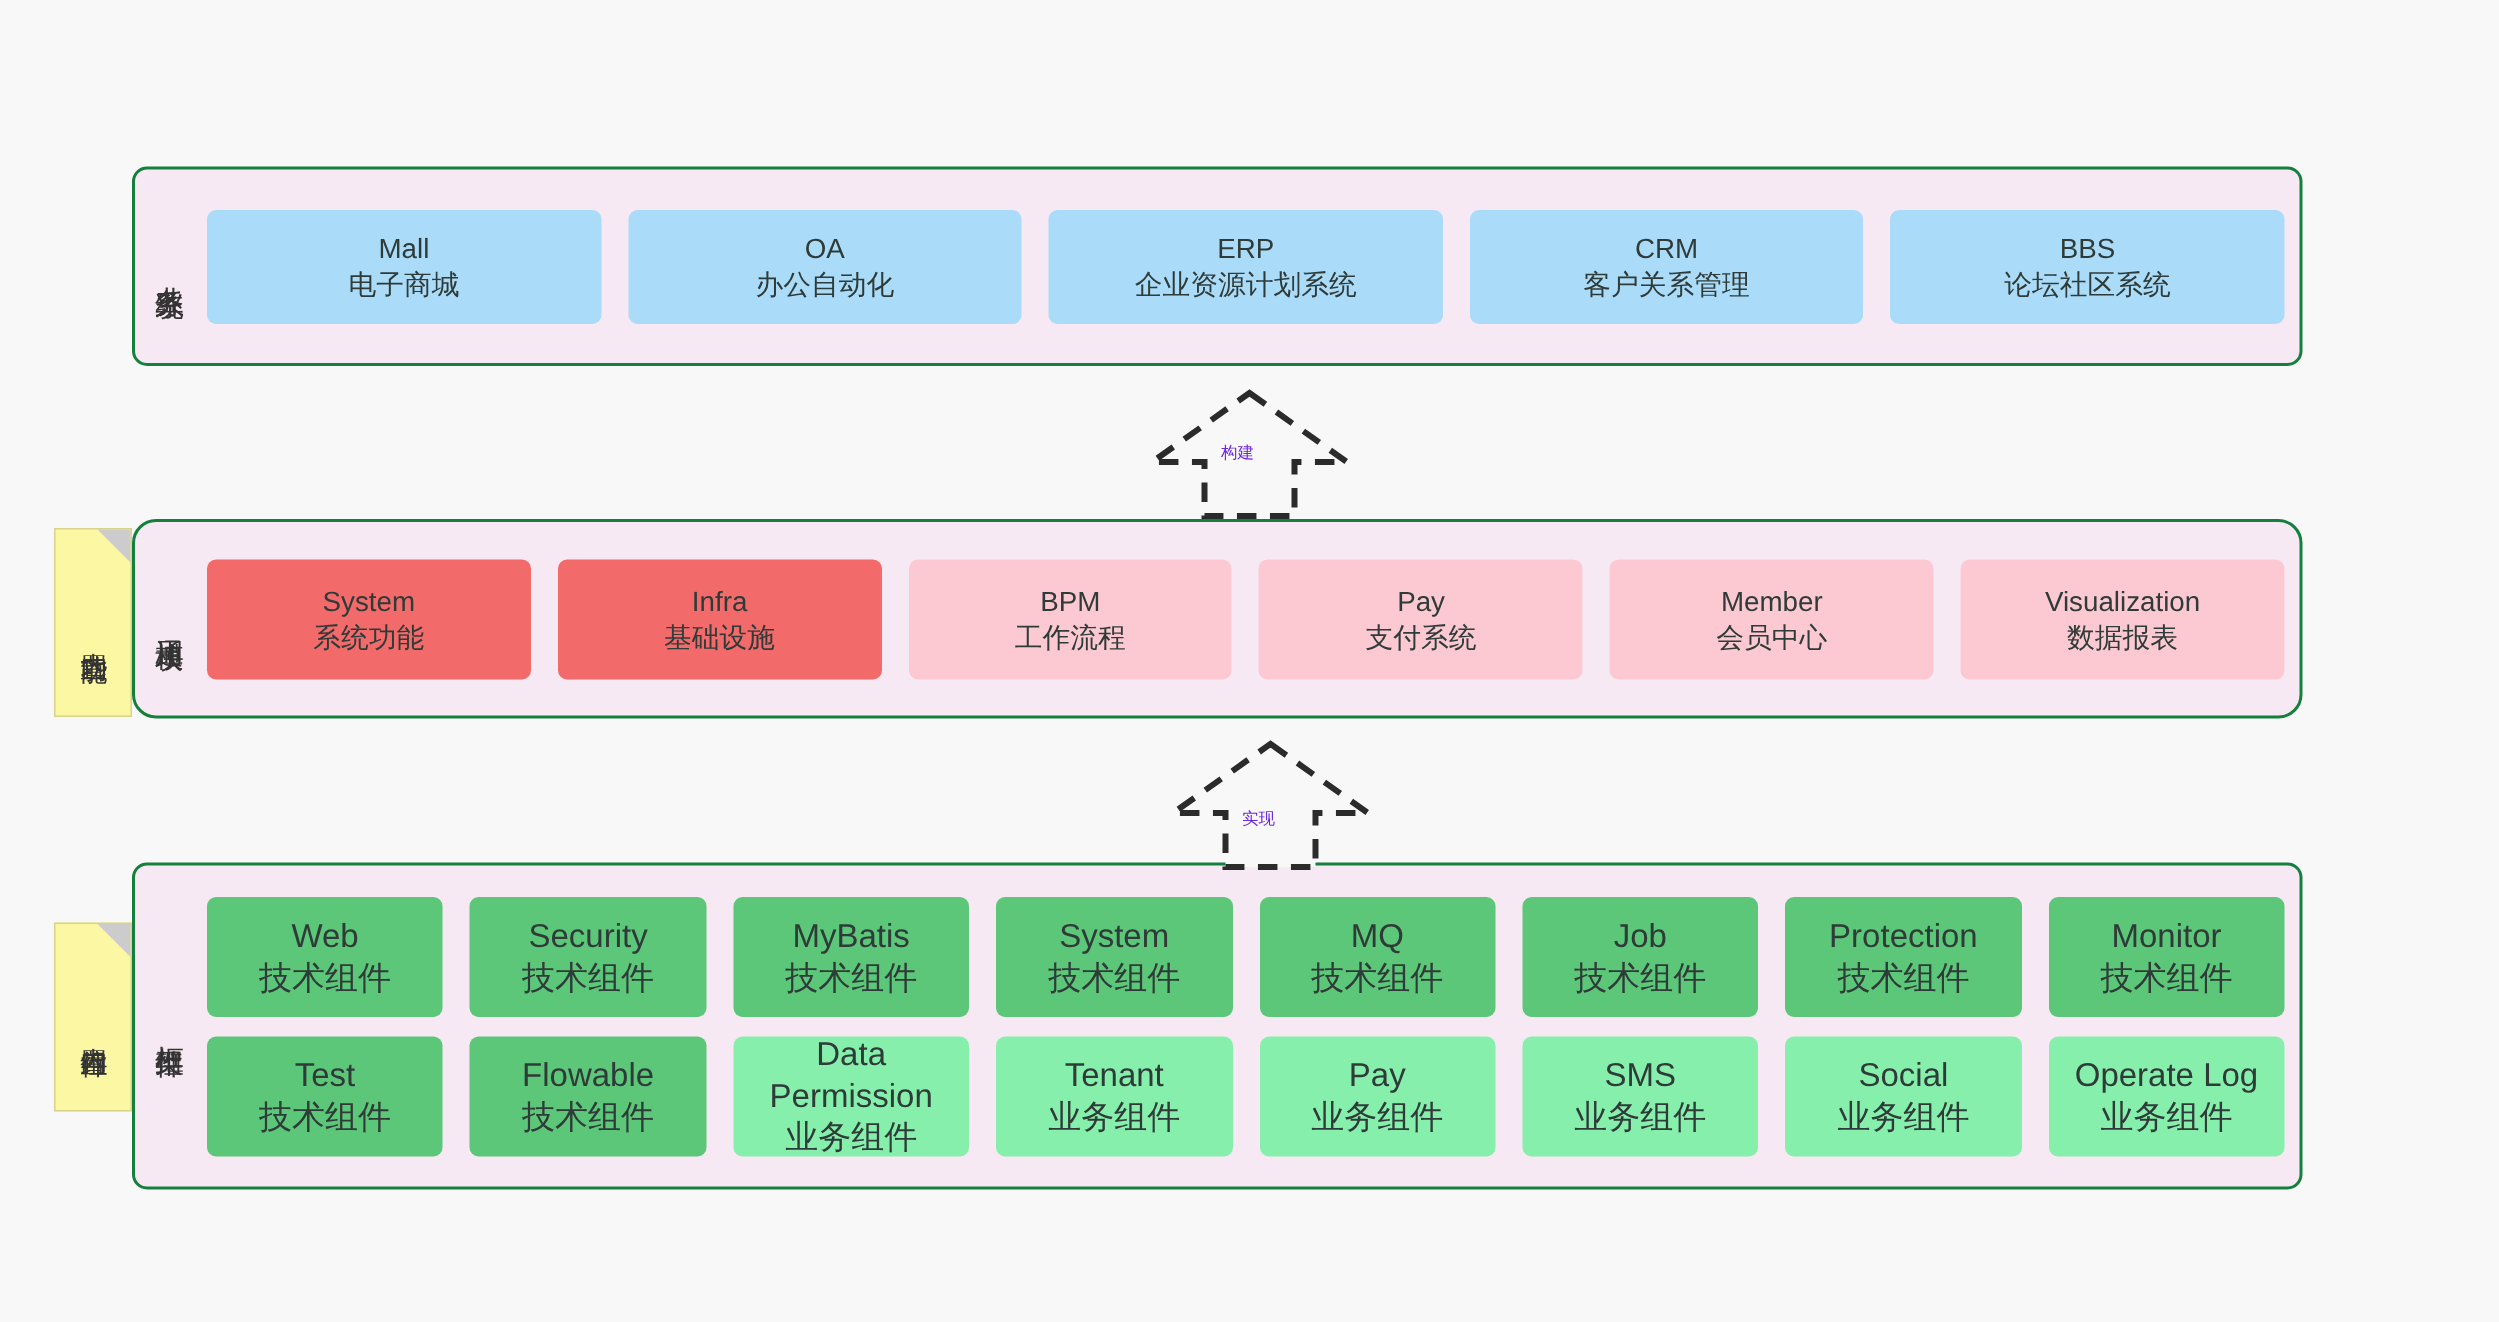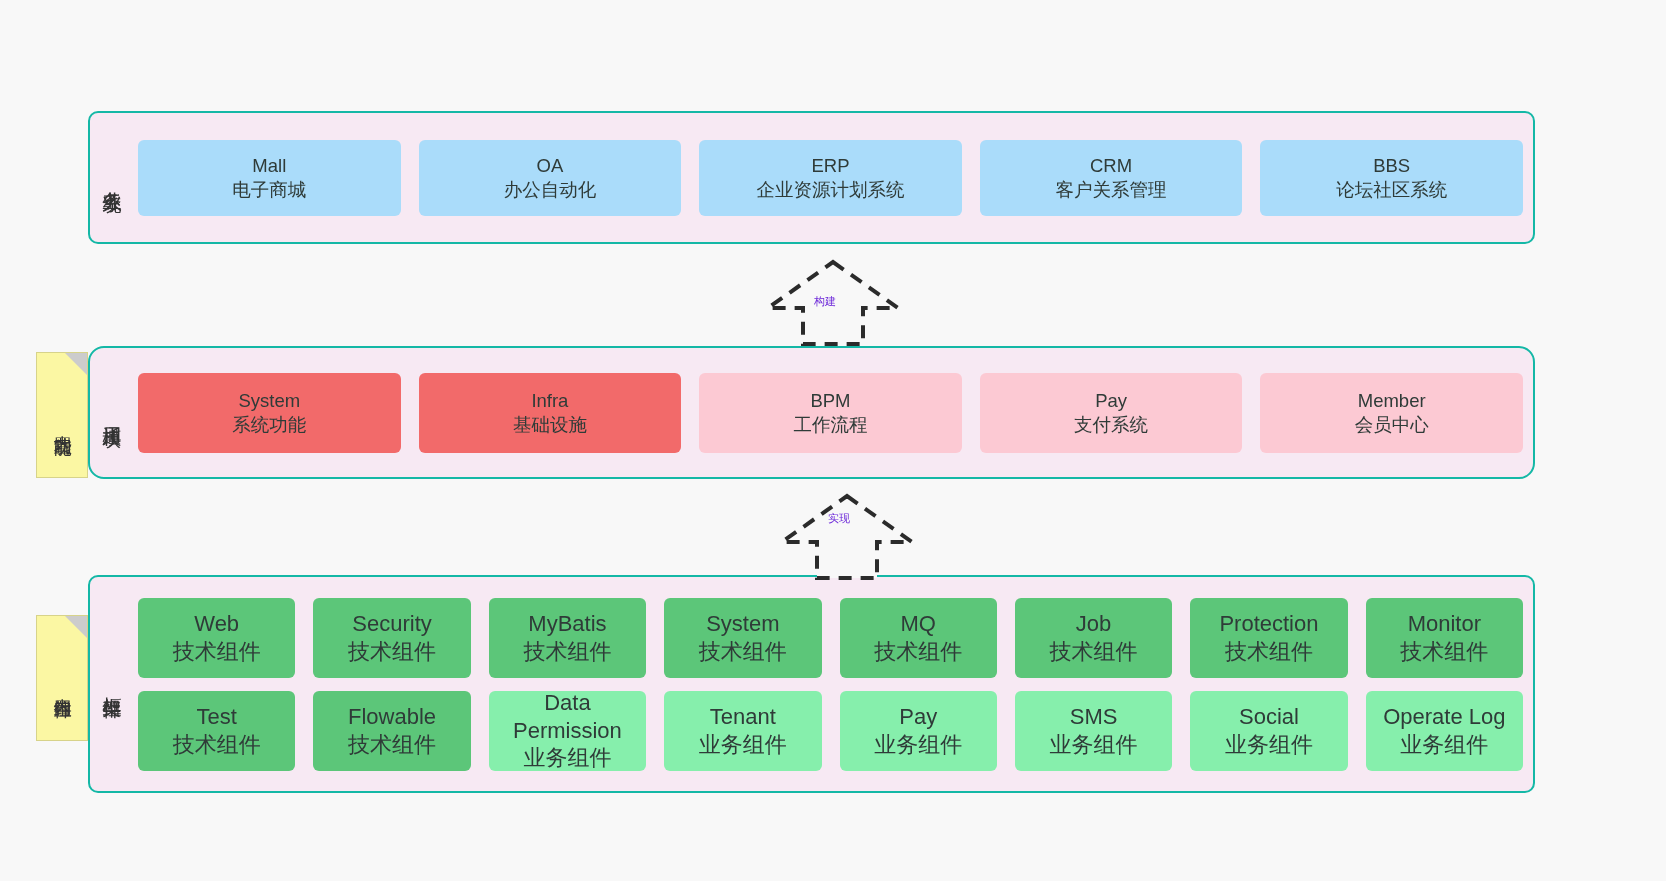--- a/index.html
+++ b/index.html
@@ -14,21 +14,21 @@
     color: #333333;
     position: relative;
     overflow: hidden;
   }
 
   
   .layer {
     position: absolute;
     box-sizing: border-box;
     background: #f7e9f3;
-    border: 2px solid #14b8a6;
+    border: 2px solid #15803d;
     border-radius: 10px;
     display: flex;
     align-items: stretch;
   }
   .layer-title {
     flex: 0 0 auto;
     width: 44px;
     display: flex;
     align-items: center;
     justify-content: center;
@@ -126,21 +126,21 @@
   #arrow-impl  { left: 762px; top: 490px; width: 170px; height: 92px; }
   .arrow-group svg { display: block; }
   .arrow-label {
     position: absolute;
     font-size: 11px;
     color: #6d28d9;
     background: transparent;
     white-space: nowrap;
   }
   #arrow-build .arrow-label { left: 66px; top: 38px; }
-  #arrow-impl  .arrow-label { left: 66px; top: 21px; }
+  #arrow-impl  .arrow-label { left: 66px; top: 48px; }
 </style>
 </head>
 <body>
 
 <div class="layer" id="layer-business">
   <div class="layer-title">业务系统</div>
   <div class="layer-body">
     <div class="row">
       <div class="card">
         <span class="t1">Mall</span>
@@ -194,20 +194,24 @@
         <span class="t2">工作流程</span>
       </div>
       <div class="card c-pink">
         <span class="t1">Pay</span>
         <span class="t2">支付系统</span>
       </div>
       <div class="card c-pink">
         <span class="t1">Member</span>
         <span class="t2">会员中心</span>
       </div>
+      <div class="card c-pink">
+        <span class="t1">Visualization</span>
+        <span class="t2">数据报表</span>
+      </div>
     </div>
   </div>
 </div>
 
 <div class="arrow-group" id="arrow-impl">
   <svg width="170" height="92" viewBox="0 0 170 92" fill="none" xmlns="http://www.w3.org/2000/svg">
     <path d="M85 6 L150 52 L115 52 L115 88 L55 88 L55 52 L20 52 Z" stroke="#2b2b2b" stroke-width="4" fill="#f8f8f8" stroke-dasharray="13 9" stroke-linejoin="miter"></path>
   </svg>
   <span class="arrow-label">实现</span>
 </div>

